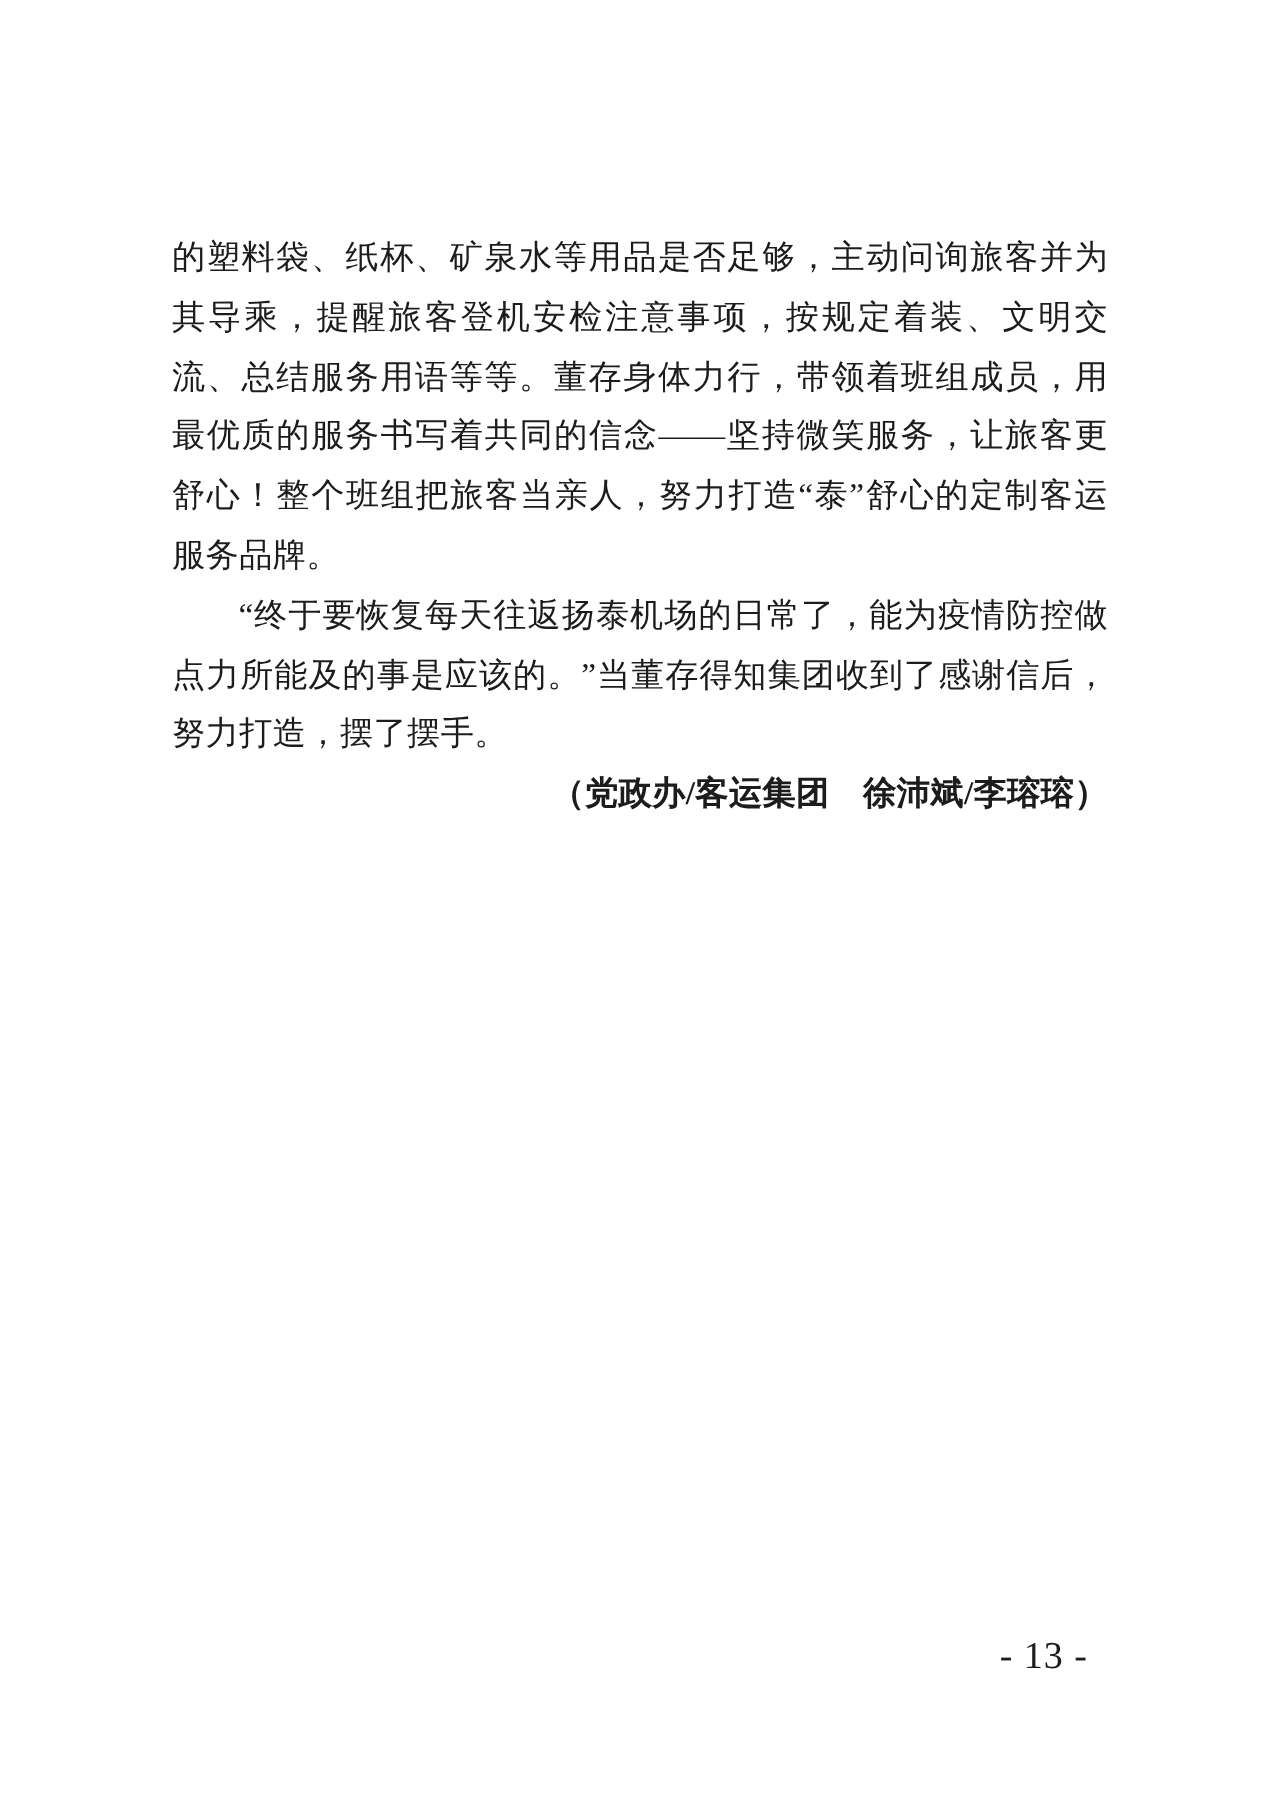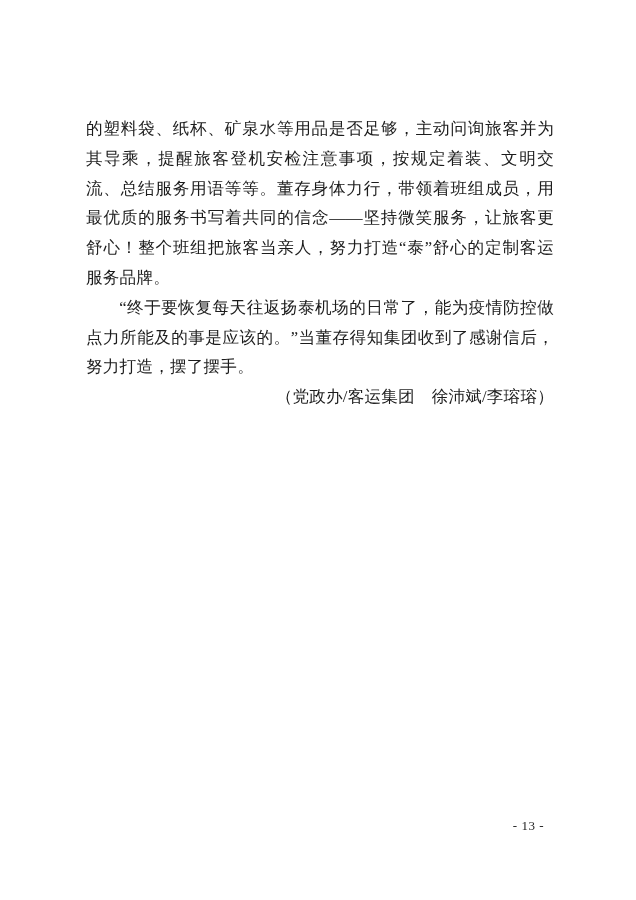--- a/index.html
+++ b/index.html
@@ -29,26 +29,27 @@
   }
   .text-block p {
     margin: 0;
   }
   .text-block p.indent {
     text-indent: 2em;
   }
   .byline {
     text-align: center;
     text-align-last: right;
+    font-weight: bold;
   }
   .page-number {
     position: absolute;
     top: 818px;
     right: 92px;
-    font-size: 13px;
+    font-size: 19px;
     letter-spacing: 0.5px;
     color: #1c1c1c;
   }
 </style>
 </head>
 <body>
 
 <div class="page">
   <div class="text-block">
     <p>的塑料袋、纸杯、矿泉水等用品是否足够，主动问询旅客并为其导乘，提醒旅客登机安检注意事项，按规定着装、文明交流、总结服务用语等等。董存身体力行，带领着班组成员，用最优质的服务书写着共同的信念——坚持微笑服务，让旅客更舒心！整个班组把旅客当亲人，努力打造“泰”舒心的定制客运服务品牌。</p>

